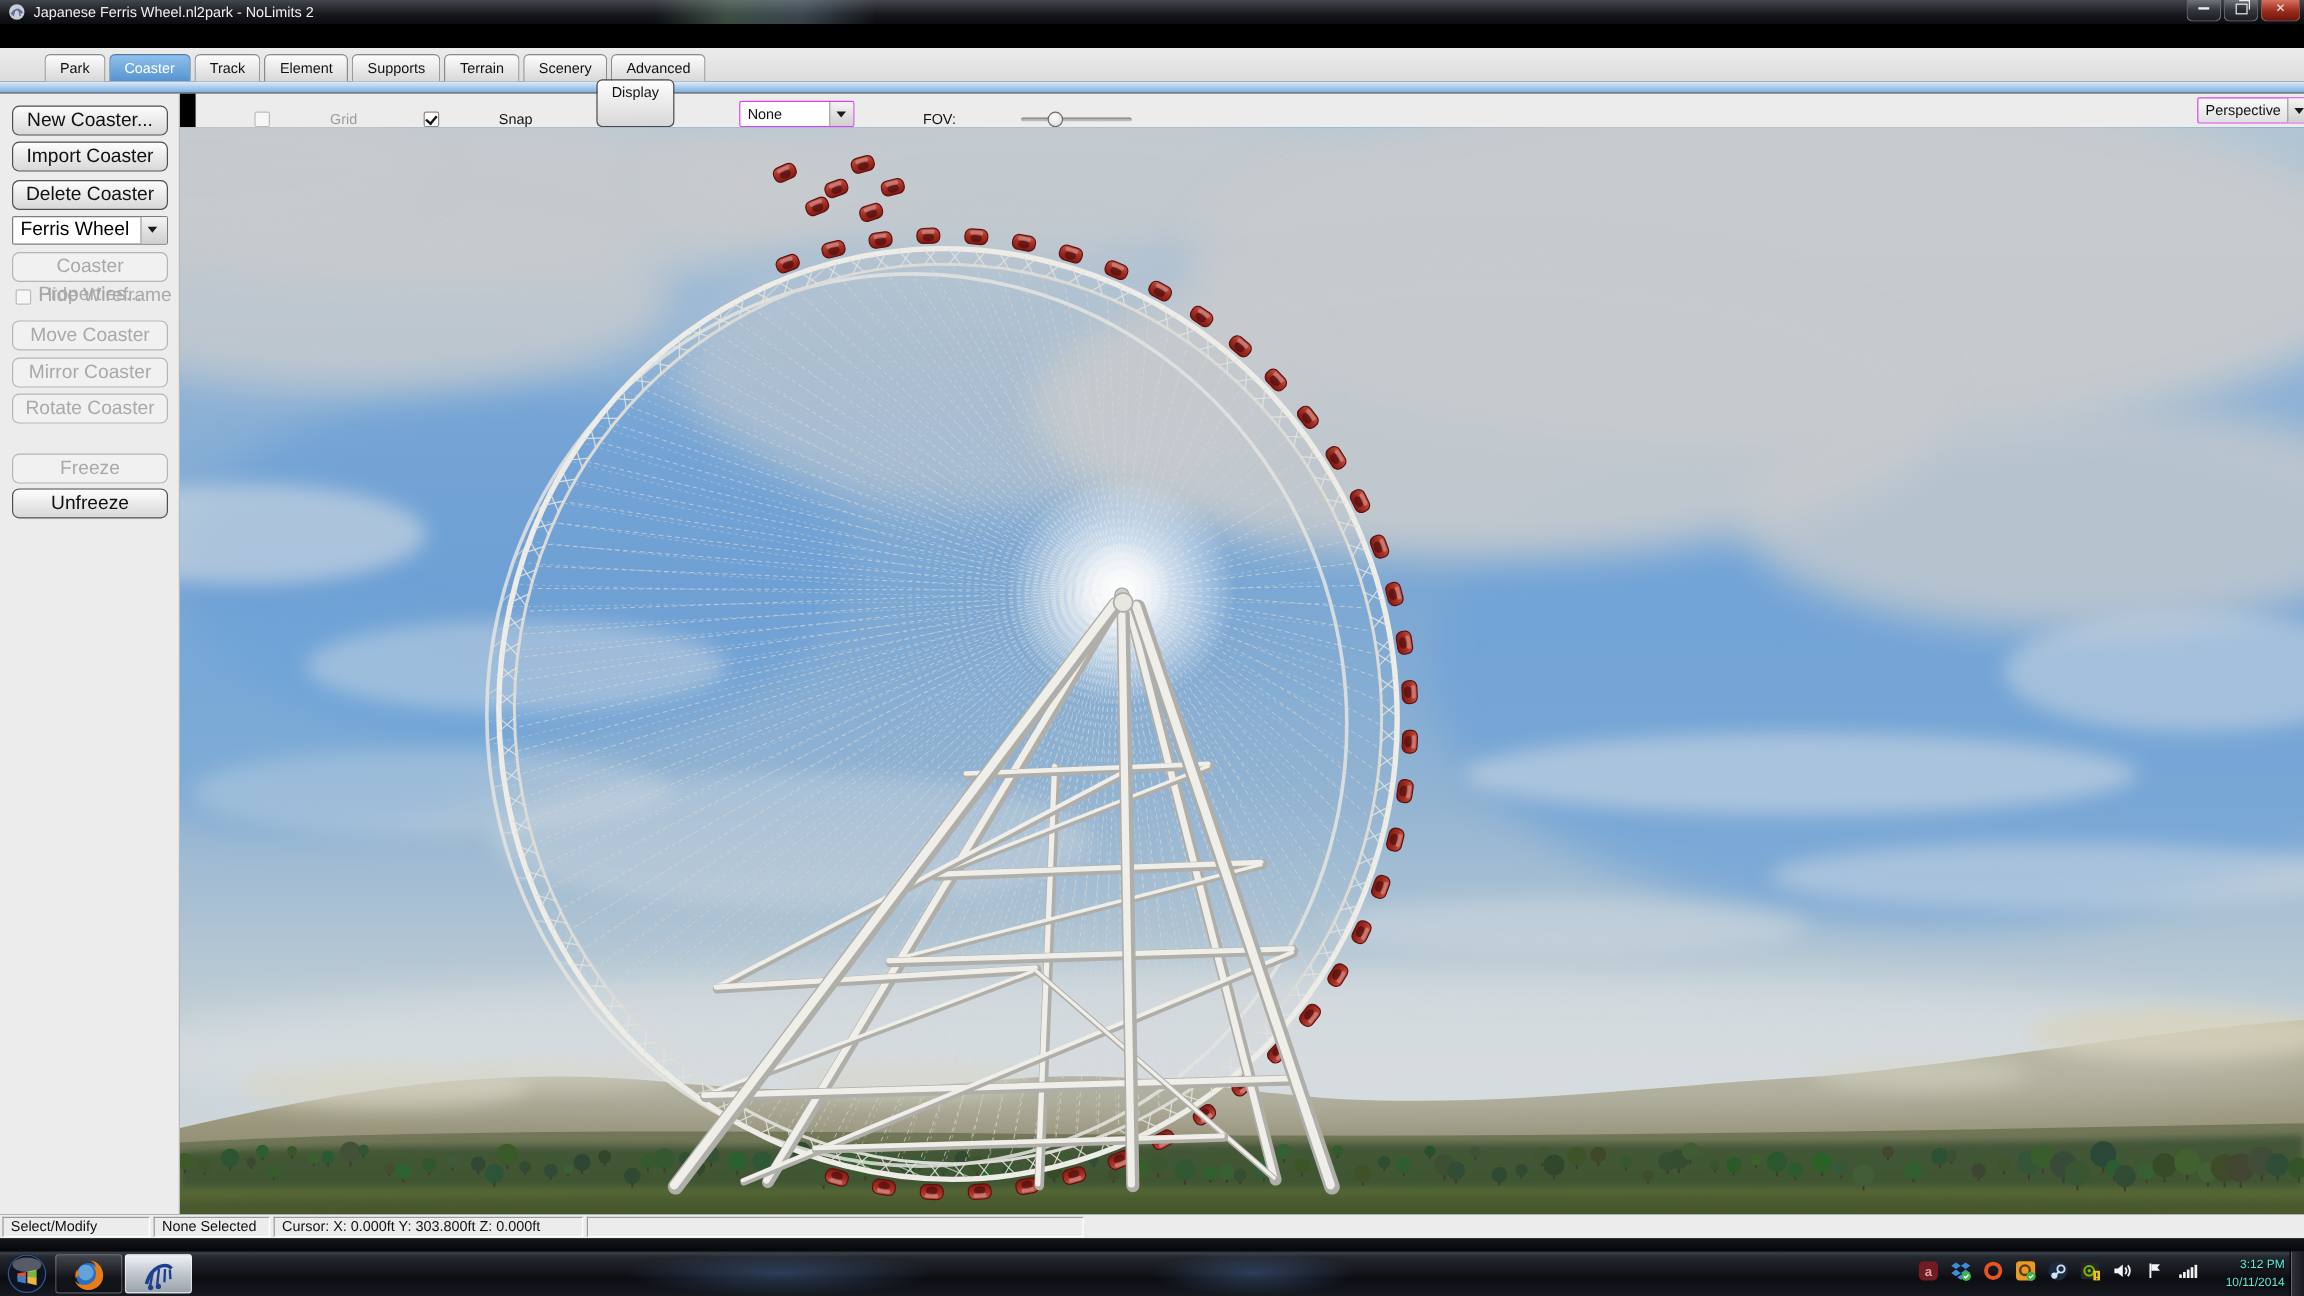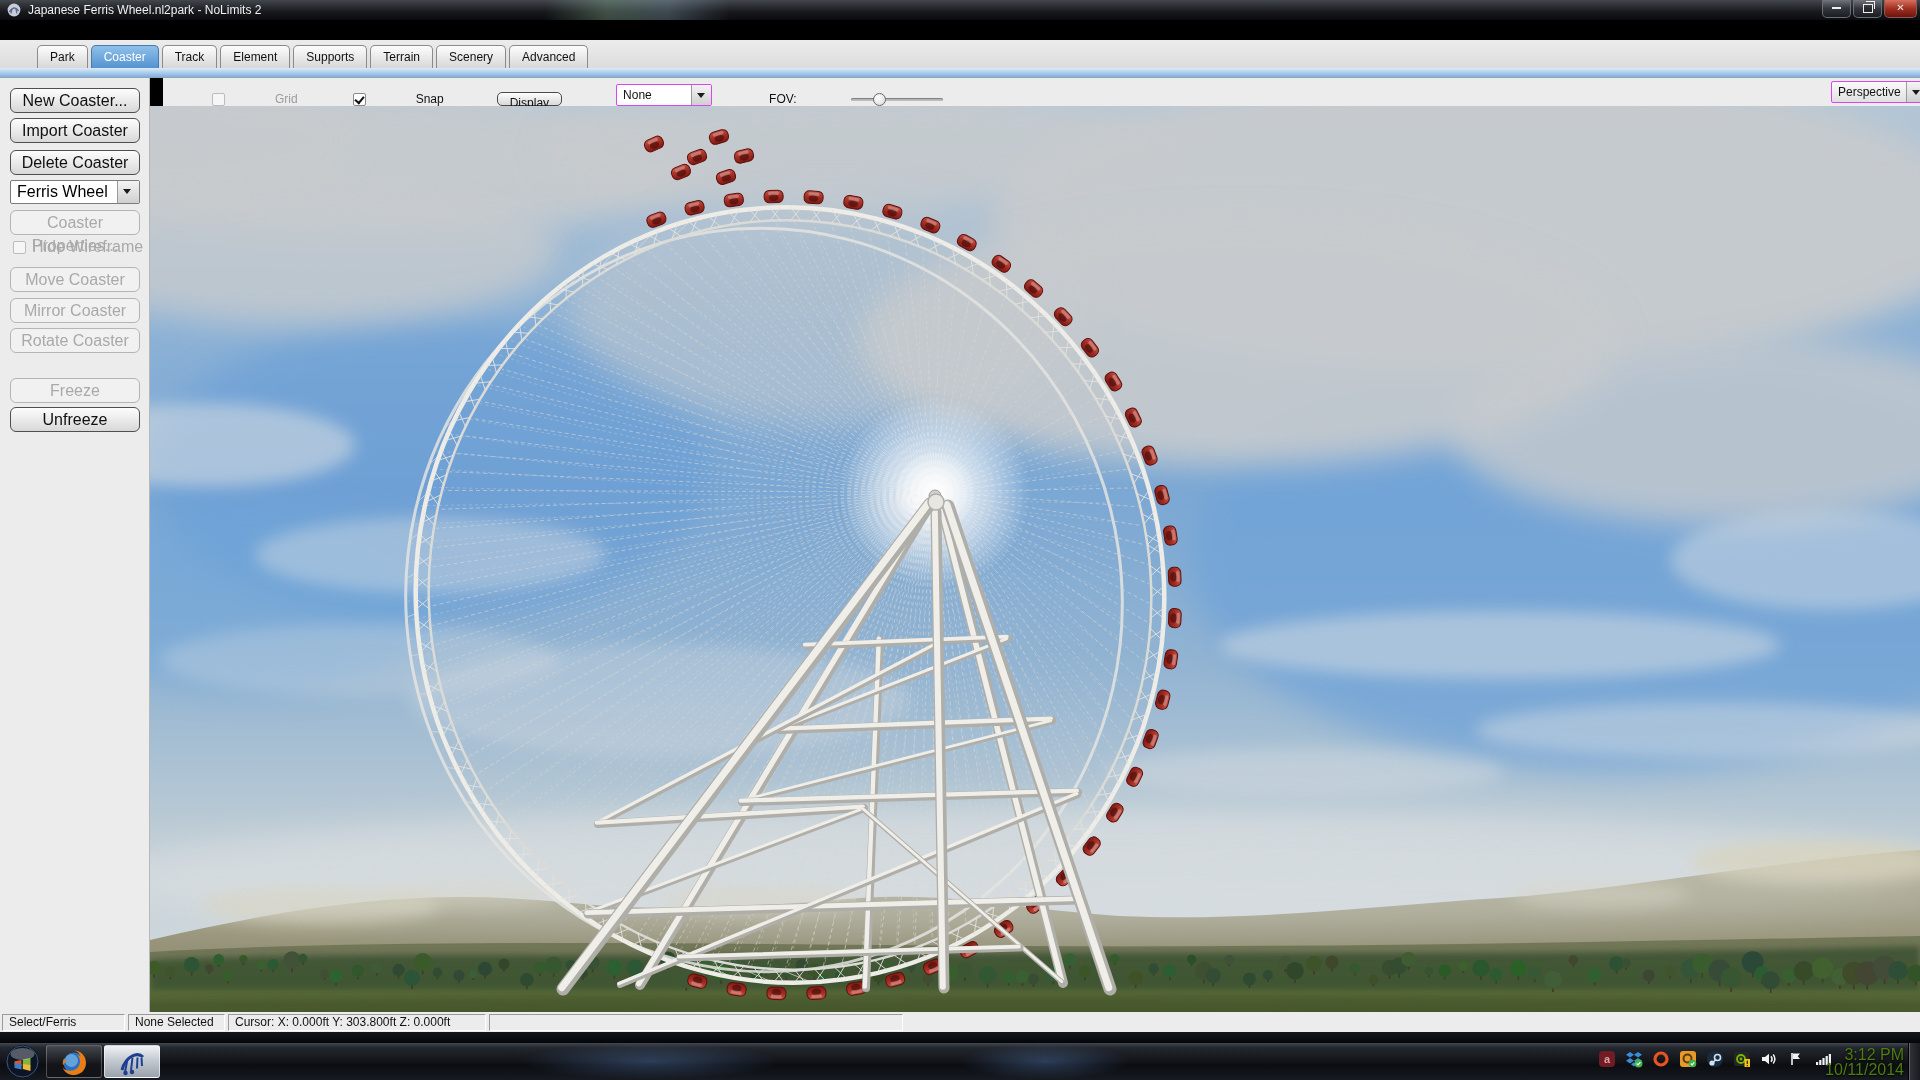--- a/index.html
+++ b/index.html
@@ -41,21 +41,21 @@
   
   .toolbar{position:absolute;left:163px;top:78px;width:1770px;height:28px;background:#ececec;
     display:flex;align-items:flex-end;font-size:12px;color:#111;gap:45px;}
   .cb{width:13px;height:13px;border:1px solid #8a8a8a;background:#fff;border-radius:2px;
     position:relative;box-sizing:border-box;flex:none;}
   .cb.disabled{border-color:#bcbcbc;background:#f6f6f6;}
   .cb.checked::after{content:"";position:absolute;left:1px;top:2px;width:7px;height:4px;
     border-left:2px solid #111;border-bottom:2px solid #111;transform:rotate(-50deg);}
   .lbl-gray{color:#9c9c9c;margin:0 10px 0 5px;}
   .lbl-dark{color:#111;margin:0 8px 0 5px;}
-  .tool-btn{padding:0 12px;border:1px solid #4a4a4a;border-radius:5px;height:14px;line-height:20px;
+  .tool-btn{padding:0 12px;border:1px solid #4a4a4a;border-radius:5px;height:40px;line-height:20px;
     background:linear-gradient(#fdfdfd,#d8d8d8);box-sizing:border-box;}
   .combo{margin-left:9px;width:96px;height:22px;border:1px solid #d946ef;background:#fff;border-radius:2px;
     position:relative;line-height:20px;padding-left:6px;box-sizing:border-box;}
   .combo .combo-text{display:inline-block;max-width:66px;overflow:hidden;white-space:nowrap;}
   .arrow-btn{position:absolute;right:0;top:0;width:19px;height:20px;
     background:linear-gradient(#f4f4f4,#cfcfcf);border-left:1px solid #9a9a9a;}
   .arrow-btn::after{content:"";position:absolute;left:5px;top:8px;border:4px solid transparent;border-top:5px solid #1a1a1a;}
   .fov-label{margin-left:12px;}
   .slider{margin-left:9px;width:92px;height:13px;position:relative;flex:none;}
   .slider .track{position:absolute;top:5px;left:0;width:92px;height:3px;background:#bdbdbd;border-radius:2px;
@@ -95,22 +95,22 @@
   .tb-glow{position:absolute;top:1043px;height:37px;width:260px;
     background:radial-gradient(ellipse at center,rgba(90,130,190,.38),transparent 70%);}
   .start-orb{position:absolute;left:5px;top:1044px;width:35px;height:35px;}
   .task-btn{position:absolute;top:1045px;width:56px;height:33px;border-radius:3px;
     border:1px solid rgba(255,255,255,.25);box-sizing:border-box;
     background:linear-gradient(rgba(255,255,255,.14),rgba(255,255,255,.05) 45%,rgba(0,0,0,.2));
     display:flex;align-items:center;justify-content:center;}
   .task-btn.active{background:linear-gradient(#f0f2f5,#c4cad1 45%,#9aa2ab);border-color:rgba(255,255,255,.55);}
   .tray{position:absolute;right:88px;top:1050px;display:flex;gap:9px;align-items:center;}
   .tray span{display:inline-block;width:18px;height:18px;}
-  .clock{position:absolute;right:16px;top:1047px;width:86px;text-align:right;color:#4d7c0f;
-    font-size:16px;line-height:15px;text-shadow:0 1px 2px #000;}
+  .clock{position:absolute;right:16px;top:1047px;width:86px;text-align:right;color:#5eead4;
+    font-size:10px;line-height:15px;text-shadow:0 1px 2px #000;}
   .show-desktop{position:absolute;right:0;top:1043px;width:12px;height:37px;
     background:linear-gradient(90deg,#30343b,#181b20);border-left:1px solid #000;
     box-shadow:inset 1px 0 0 rgba(255,255,255,.25);box-sizing:border-box;}
 </style>
 </head>
 <body>
 
 <div class="screen">
 
   <div class="titlebar">
@@ -1228,21 +1228,21 @@
           <g transform="translate(726,177) rotate(-18)">
             <rect x="-9.5" y="-6.2" width="19" height="12.4" rx="5.2" fill="url(#gonG)" stroke="#5e100c" stroke-width="1"></rect>
             <ellipse cx="0" cy="1.2" rx="4.8" ry="3.4" fill="rgba(60,8,6,0.55)"></ellipse>
             <rect x="-5.5" y="-4.8" width="11" height="3.4" rx="1.7" fill="rgba(255,255,255,0.28)"></rect>
           </g>
         </g>
       </svg>
   </div>
 
   <div class="statusbar">
-    <div class="spanel" style="width:123px">Select/Ferris</div>
+    <div class="spanel" style="width:123px">Select/Modify</div>
     <div class="spanel" style="width:97px">None Selected</div>
     <div class="spanel" style="width:258px">Cursor: X: 0.000ft Y: 303.800ft Z: 0.000ft</div>
     <div class="spanel" style="width:414px"></div>
   </div>
   <div class="bottomstrip"></div>
 
   <div class="taskbar"></div>
   <div class="tb-glow" style="left:520px"></div>
   <div class="tb-glow" style="left:960px;width:170px"></div>
 

